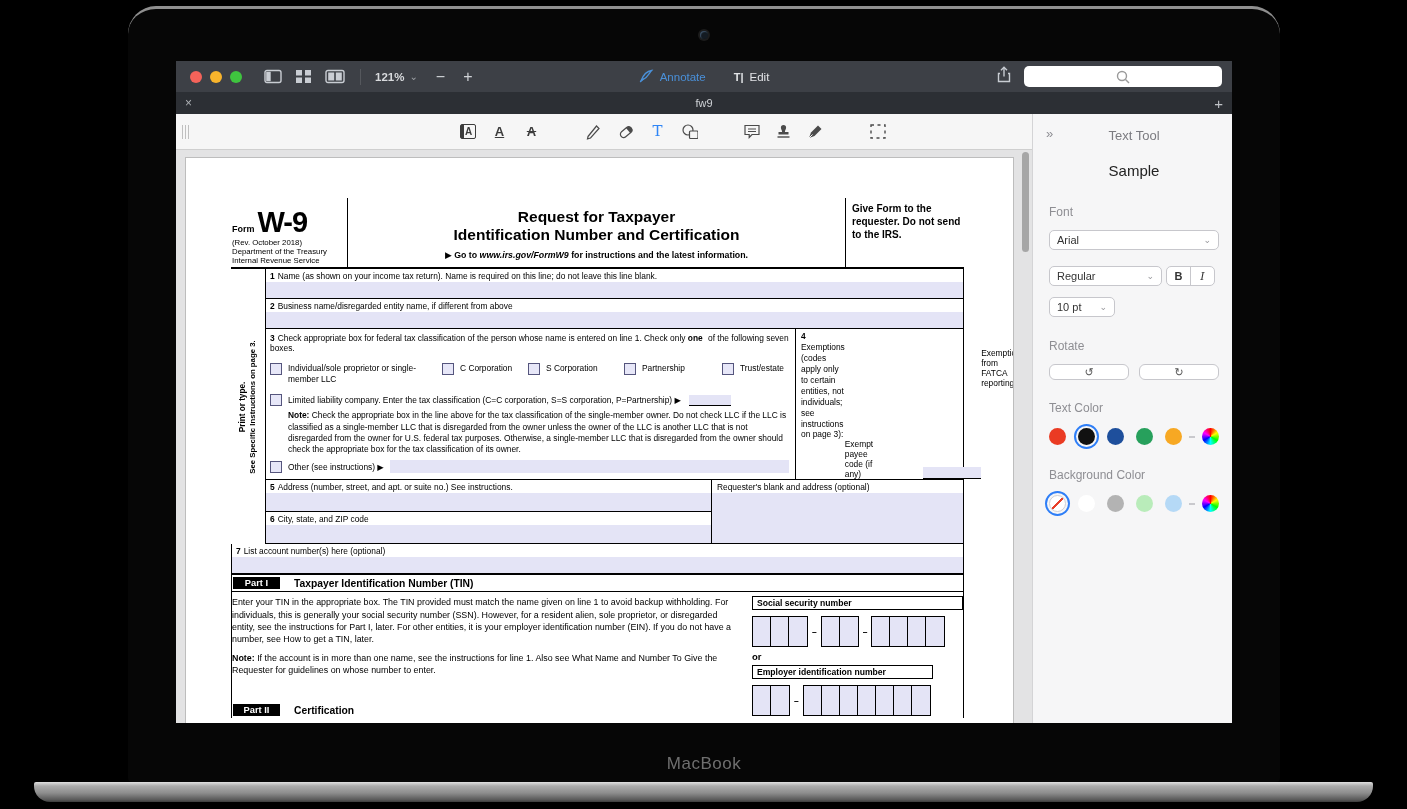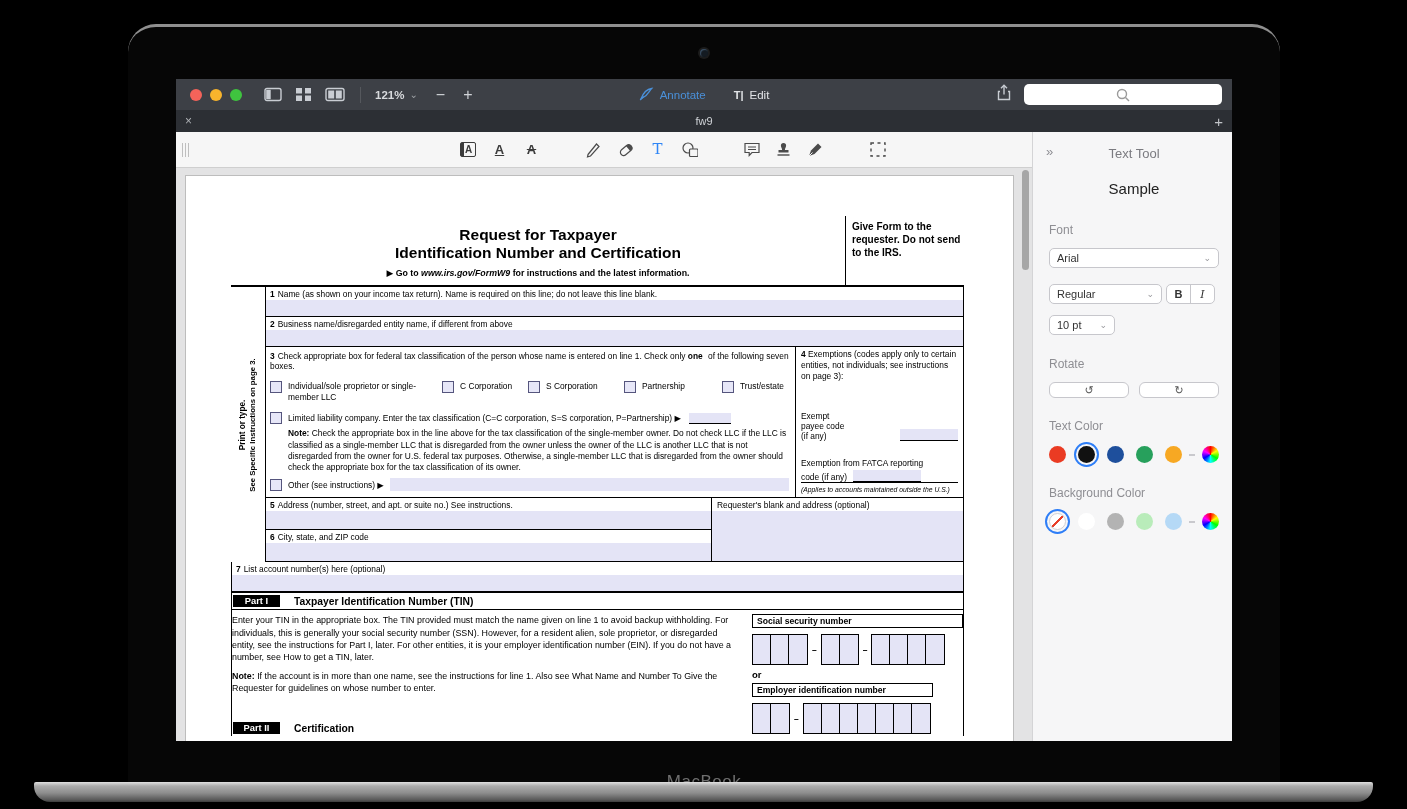--- a/index.html
+++ b/index.html
@@ -1,20 +1,20 @@
 <!DOCTYPE html>
 <html><head>
 <meta charset="utf-8">
 <style>
   * { margin:0; padding:0; box-sizing:border-box; }
   html,body { width:1407px; height:809px; background:#000; overflow:hidden;
               font-family:"Liberation Sans","DejaVu Sans",sans-serif; }
 
   
-  .laptop-screen { position:absolute; left:128px; top:24px; width:1152px; height:776px;
+  .laptop-screen { position:absolute; left:128px; top:6px; width:1152px; height:776px;
     background:#060606; border-radius:28px 28px 4px 4px; border-top:3px solid #8f8f8f; }
   .camera { position:absolute; left:572px; top:22px; width:8px; height:8px; border-radius:50%;
     background:#141b22; box-shadow:0 0 0 2px #1c1c1c, inset 1px 1px 1px #3c5166; }
   .brand { position:absolute; left:0; top:745px; width:100%; text-align:center;
     color:#6f6f6f; font-size:17px; letter-spacing:.5px; }
   .laptop-base { position:absolute; left:34px; top:782px; width:1339px; height:20px;
     background:linear-gradient(#e0e0e0 0%, #ababab 20%, #8d8d8d 55%, #5a5a5a 88%, #3d3d3d 100%);
     border-radius:2px 2px 16px 16px; }
 
   
@@ -146,21 +146,21 @@
   .cb { width:12px; height:12px; background:#e7e7f8; border:1px solid #55557d; flex:none; }
   .cb-item { display:flex; gap:6px; }
   .cb-item:nth-child(1){ width:172px; } .cb-item:nth-child(2){ width:86px; }
   .cb-item:nth-child(3){ width:96px; } .cb-item:nth-child(4){ width:98px; }
   .cb-label { line-height:1.25; }
   .llcrow { display:flex; gap:6px; margin-top:10px; align-items:center; }
   .llcfield { width:42px; height:11px; background:#e4e4f6; border-bottom:1px solid #000; margin-left:2px; }
   .noterow { margin:4px 0 0 18px; line-height:1.34; }
   .otherrow { display:flex; gap:6px; margin-top:5px; align-items:center; }
   .otherfield { flex:1; height:13px; background:#e4e4f6; }
-  .r3r { width:167px; padding:2px 5px 0 5px; display:flex; flex-direction:column; }
+  .r3r { width:167px; padding:2px 5px 0 5px; display:flex; }
   .lbl4 { line-height:1.3; }
   .exrow { margin-top:29px; display:flex; align-items:flex-end;gap:46px; }
   .exfield { width:58px; height:12px; background:#e4e4f6; border-bottom:1px solid #000; margin-left:4px; flex:none; }
   .fatca1 { margin-top:17px; }
   .fatca2 { display:flex; margin-top:2px; align-items:flex-end; }
   .fatcafield { width:68px; height:12px; background:#e4e4f6; border-bottom:1px solid #000; margin-left:6px; flex:none; }
   .applies { margin-top:auto; border-top:1px solid #000; font-size:6.8px; font-style:italic; padding:3px 0 4px; }
 
   .row56 { display:flex; border-bottom:1px solid #000; }
   .r56l { width:446px; border-right:1px solid #000; }
@@ -338,20 +338,26 @@
                 </svg>
             </span>
           </div>
         </div>
 
         <div class="doc-area">
           <div class="page">
             <div class="w9">
 
               <div class="fh">
+                <div class="fh-l">
+                  <div><span class="fw">Form</span><span class="fnum">W-9</span></div>
+                  <div class="rev">(Rev. October 2018)</div>
+                  <div class="dept">Department of the Treasury</div>
+                  <div class="dept">Internal Revenue Service</div>
+                </div>
                 <div class="fh-m">
                   <div class="ft">Request for Taxpayer</div>
                   <div class="ft">Identification Number and Certification</div>
                   <div class="goto"><span>▶ Go to </span><span class="gurl">www.irs.gov/FormW9</span><span> for instructions and the latest information.</span></div>
                 </div>
                 <div class="fh-r">Give Form to the requester. Do not send to the IRS.</div>
               </div>
 
               <div class="blockA">
                 <div class="strip">

